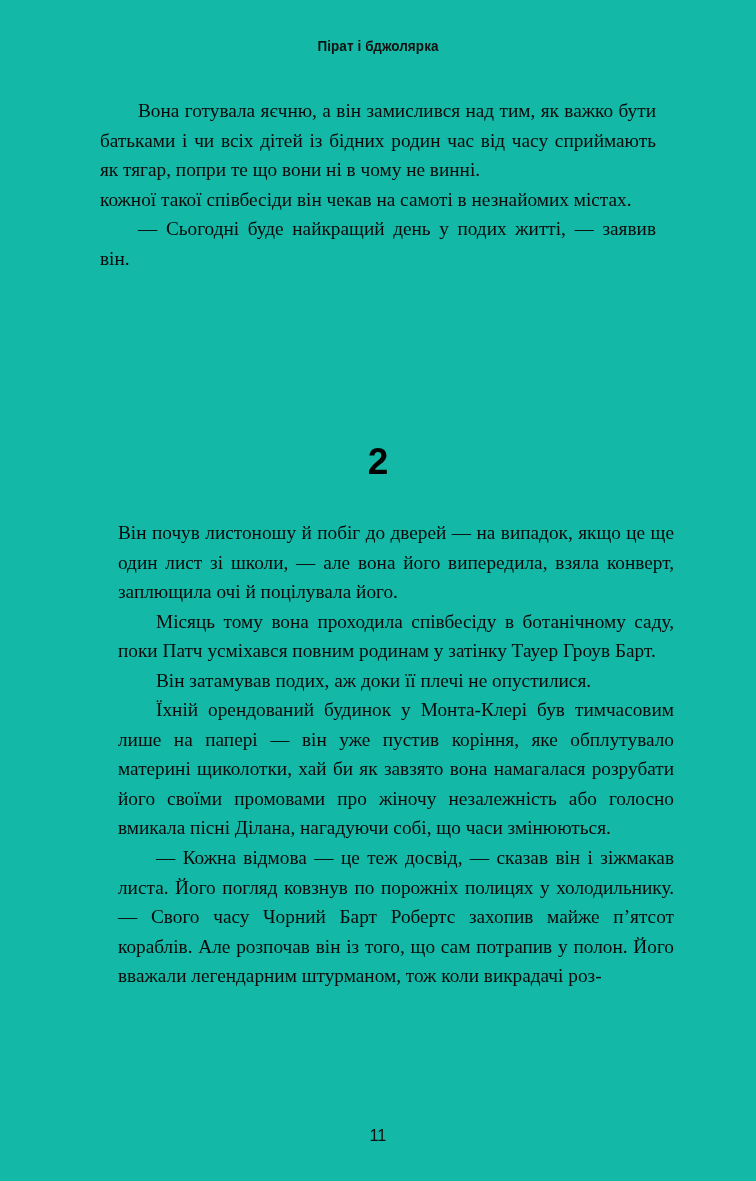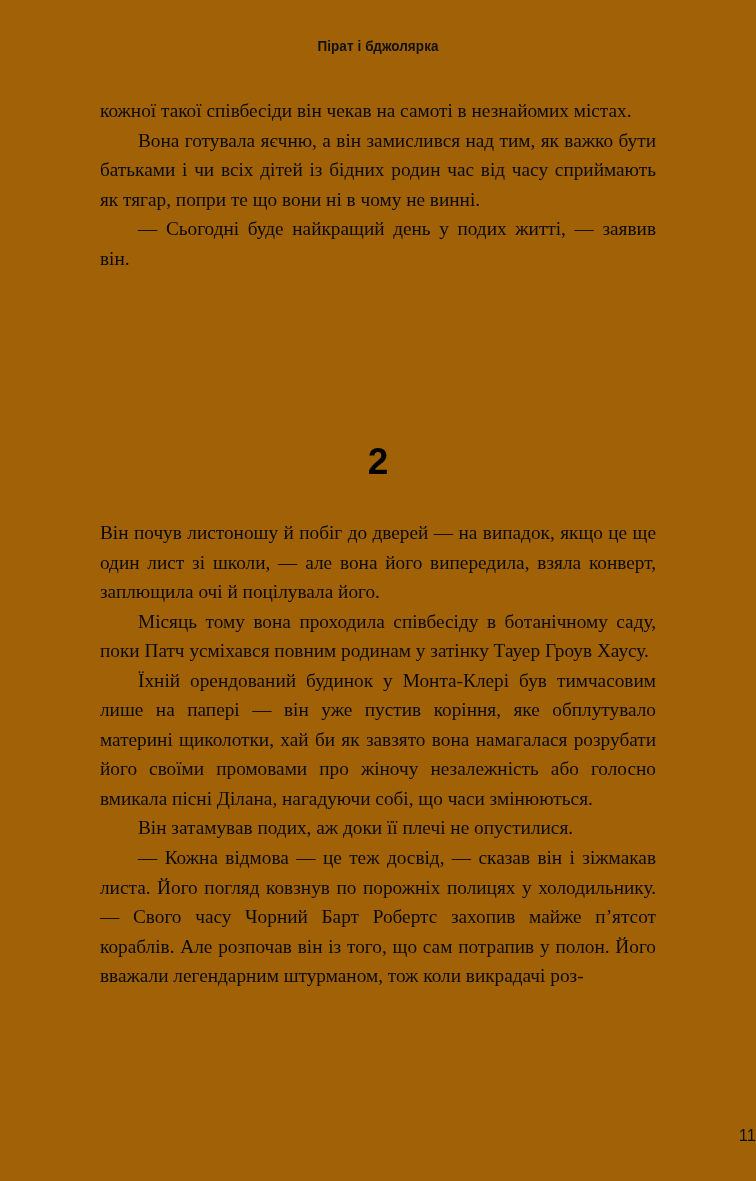--- a/index.html
+++ b/index.html
@@ -7,21 +7,21 @@
     margin: 0;
     padding: 0;
     background: #ffffff;
   }
 
   .page {
     position: relative;
     width: 756px;
     height: 1181px;
     margin: 0 auto;
-    background: #a16207;
+    background: #14b8a6;
     overflow: hidden;
     color: #000000;
     -webkit-font-smoothing: antialiased;
   }
 
   
   .running-header {
     position: absolute;
     top: 38px;
     left: 0;
@@ -76,58 +76,58 @@
     font-family: "Liberation Sans", sans-serif;
     font-size: 37px;
     font-weight: 700;
     line-height: 1;
     color: #000000;
     letter-spacing: 0px;
   }
 
   .chapter-body {
     position: absolute;
-    left: 100px;
+    left: 118px;
     top: 518px;
     width: 556px;
   }
 
   
   .folio {
     position: absolute;
     bottom: 36px;
     left: 0;
     width: 756px;
-    text-align: right;
+    text-align: center;
     font-family: "Liberation Sans", sans-serif;
     font-size: 16.5px;
     font-weight: 400;
     color: #111111;
   }
 </style>
 </head>
 <body>
 
 <div class="page">
 
   <div class="running-header">Пірат і бджолярка</div>
 
   <div class="text-column">
+    <p class="para indent">Вона готувала яєчню, а він замислився над тим, як важко бути батьками і чи всіх дітей із бідних родин час від часу сприймають як тягар, попри те що вони ні в чому не винні.</p>
     <p class="para noindent">кожної такої співбесіди він чекав на самоті в незнайомих містах.</p>
-    <p class="para indent">Вона готувала яєчню, а він замислився над тим, як важко бути батьками і чи всіх дітей із бідних родин час від часу сприймають як тягар, попри те що вони ні в чому не винні.</p>
     <p class="para indent">— Сьогодні буде найкращий день у подих житті, — заявив він.</p>
   </div>
 
   <div class="chapter-block">
     <div class="chapter-number">2</div>
   </div>
 
   <div class="chapter-body">
     <p class="para noindent">Він почув листоношу й побіг до дверей — на випадок, якщо це ще один лист зі школи, — але вона його випередила, взяла конверт, заплющила очі й поцілувала його.</p>
-    <p class="para indent">Місяць тому вона проходила співбесіду в ботанічному саду, поки Патч усміхався повним родинам у затінку Тауер Гроув Хаусу.</p>
+    <p class="para indent">Місяць тому вона проходила співбесіду в ботанічному саду, поки Патч усміхався повним родинам у затінку Тауер Гроув Барт.</p>
+    <p class="para indent">Він затамував подих, аж доки її плечі не опустилися.</p>
     <p class="para indent">Їхній орендований будинок у Монта-Клері був тимчасовим лише на папері — він уже пустив коріння, яке обплутувало материні щиколотки, хай би як завзято вона намагалася розрубати його своїми промовами про жіночу незалежність або голосно вмикала пісні Ділана, нагадуючи собі, що часи змінюються.</p>
-    <p class="para indent">Він затамував подих, аж доки її плечі не опустилися.</p>
     <p class="para indent">— Кожна відмова — це теж досвід, — сказав він і зіжмакав листа. Його погляд ковзнув по порожніх полицях у холодильнику. — Свого часу Чорний Барт Робертс захопив майже п’ятсот кораблів. Але розпочав він із того, що сам потрапив у полон. Його вважали легендарним штурманом, тож коли викрадачі роз-</p>
   </div>
 
   <div class="folio">11</div>
 
 </div>
 
 </body></html>

